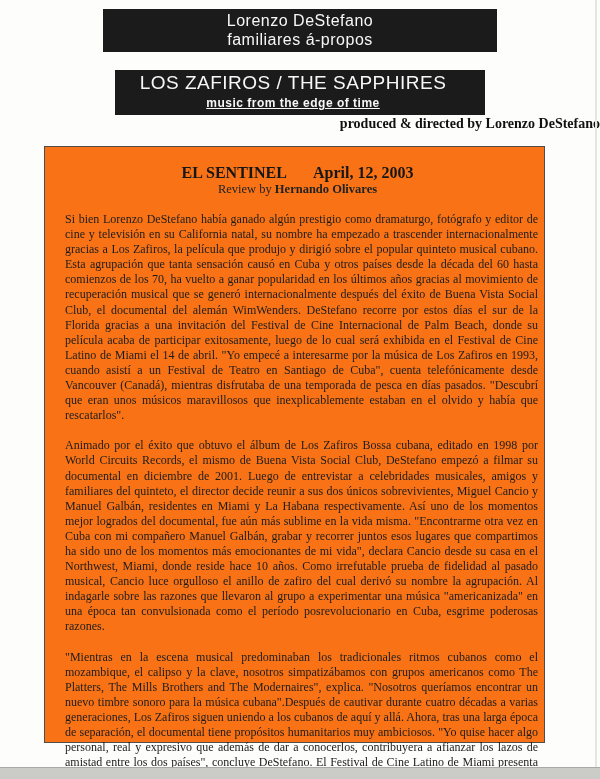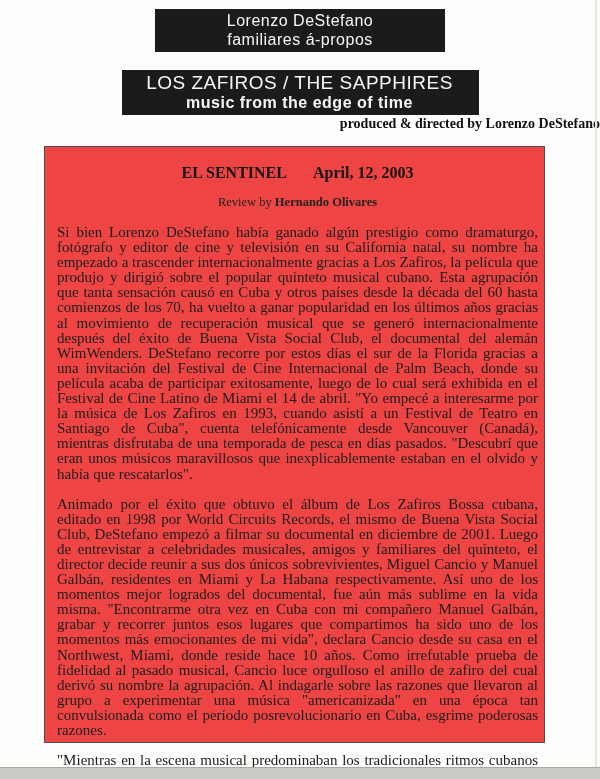--- a/index.html
+++ b/index.html
@@ -18,51 +18,51 @@
   }
   
   .banner {
     background: #1b1b1b;
     color: #f7f7f7;
     text-align: center;
     font-family: "Liberation Sans", sans-serif;
     letter-spacing: 0.5px;
   }
   #banner1 {
-    width: 290px;
+    width: 394px;
     margin: 9px auto 0 auto;
     padding: 2px 0 3px 0;
   }
   #banner1 .b1line { font-size: 16px; line-height: 19px; font-weight: 400; }
   #banner2 {
     width: 356px;
     margin: 18px auto 0 auto;
-    padding: 2px 1px 3px 0;
+    padding: 2px 14px 3px 0;
   }
   #banner2 .b2line1 { font-size: 19px; line-height: 22px; font-weight: 400; }
-  #banner2 .b2line2 { font-size: 16px; line-height: 18px; font-weight: 700; }
+  #banner2 .b2line2 { font-size: 12px; line-height: 18px; font-weight: 700; text-decoration: underline; }
   
   #credits {
     text-align: right;
     font-weight: 700;
     font-size: 14px;
     line-height: 14.5px;
     margin-top: 2px;
     color: #111;
   }
   
   #article-box {
     position: absolute;
     left: 44px;
     top: 146px;
     width: 501px;
     height: 597px;
     box-sizing: border-box;
     border: 1px solid #4d4d4d;
-    background: #ef4444;
+    background: #f97316;
     padding: 17px 6px 0 12px;
   }
   #article-header { text-align: center; }
   #pub-line {
     font-weight: 700;
     font-size: 16px;
     line-height: 18px;
     color: #161616;
   }
   #pub-line .pub-name { margin-right: 26px; }
@@ -73,29 +73,29 @@
     font-style: italic;
     font-size: 13.5px;
     line-height: 15px;
     text-decoration: underline;
     letter-spacing: 0.4px;
     color: #161616;
   }
   #byline {
     font-size: 12.5px;
     line-height: 14px;
-    margin-top: 13px;
+    margin-top: 0;
     color: #222;
   }
   #byline .author { font-weight: 700; }
   .body-par {
-    font-size: 15px;
+    font-size: 12px;
     line-height: 15.1px;
     text-align: justify;
-    margin: 0 0 15px 0;
+    margin: 0 0 15px 8px;
     color: #1c1c1c;
   }
   #body-text { margin-top: 16px; }
   #footer-email {
     position: absolute;
     right: 6px;
     bottom: 2px;
     font-size: 12.5px;
     color: #222;
   }

